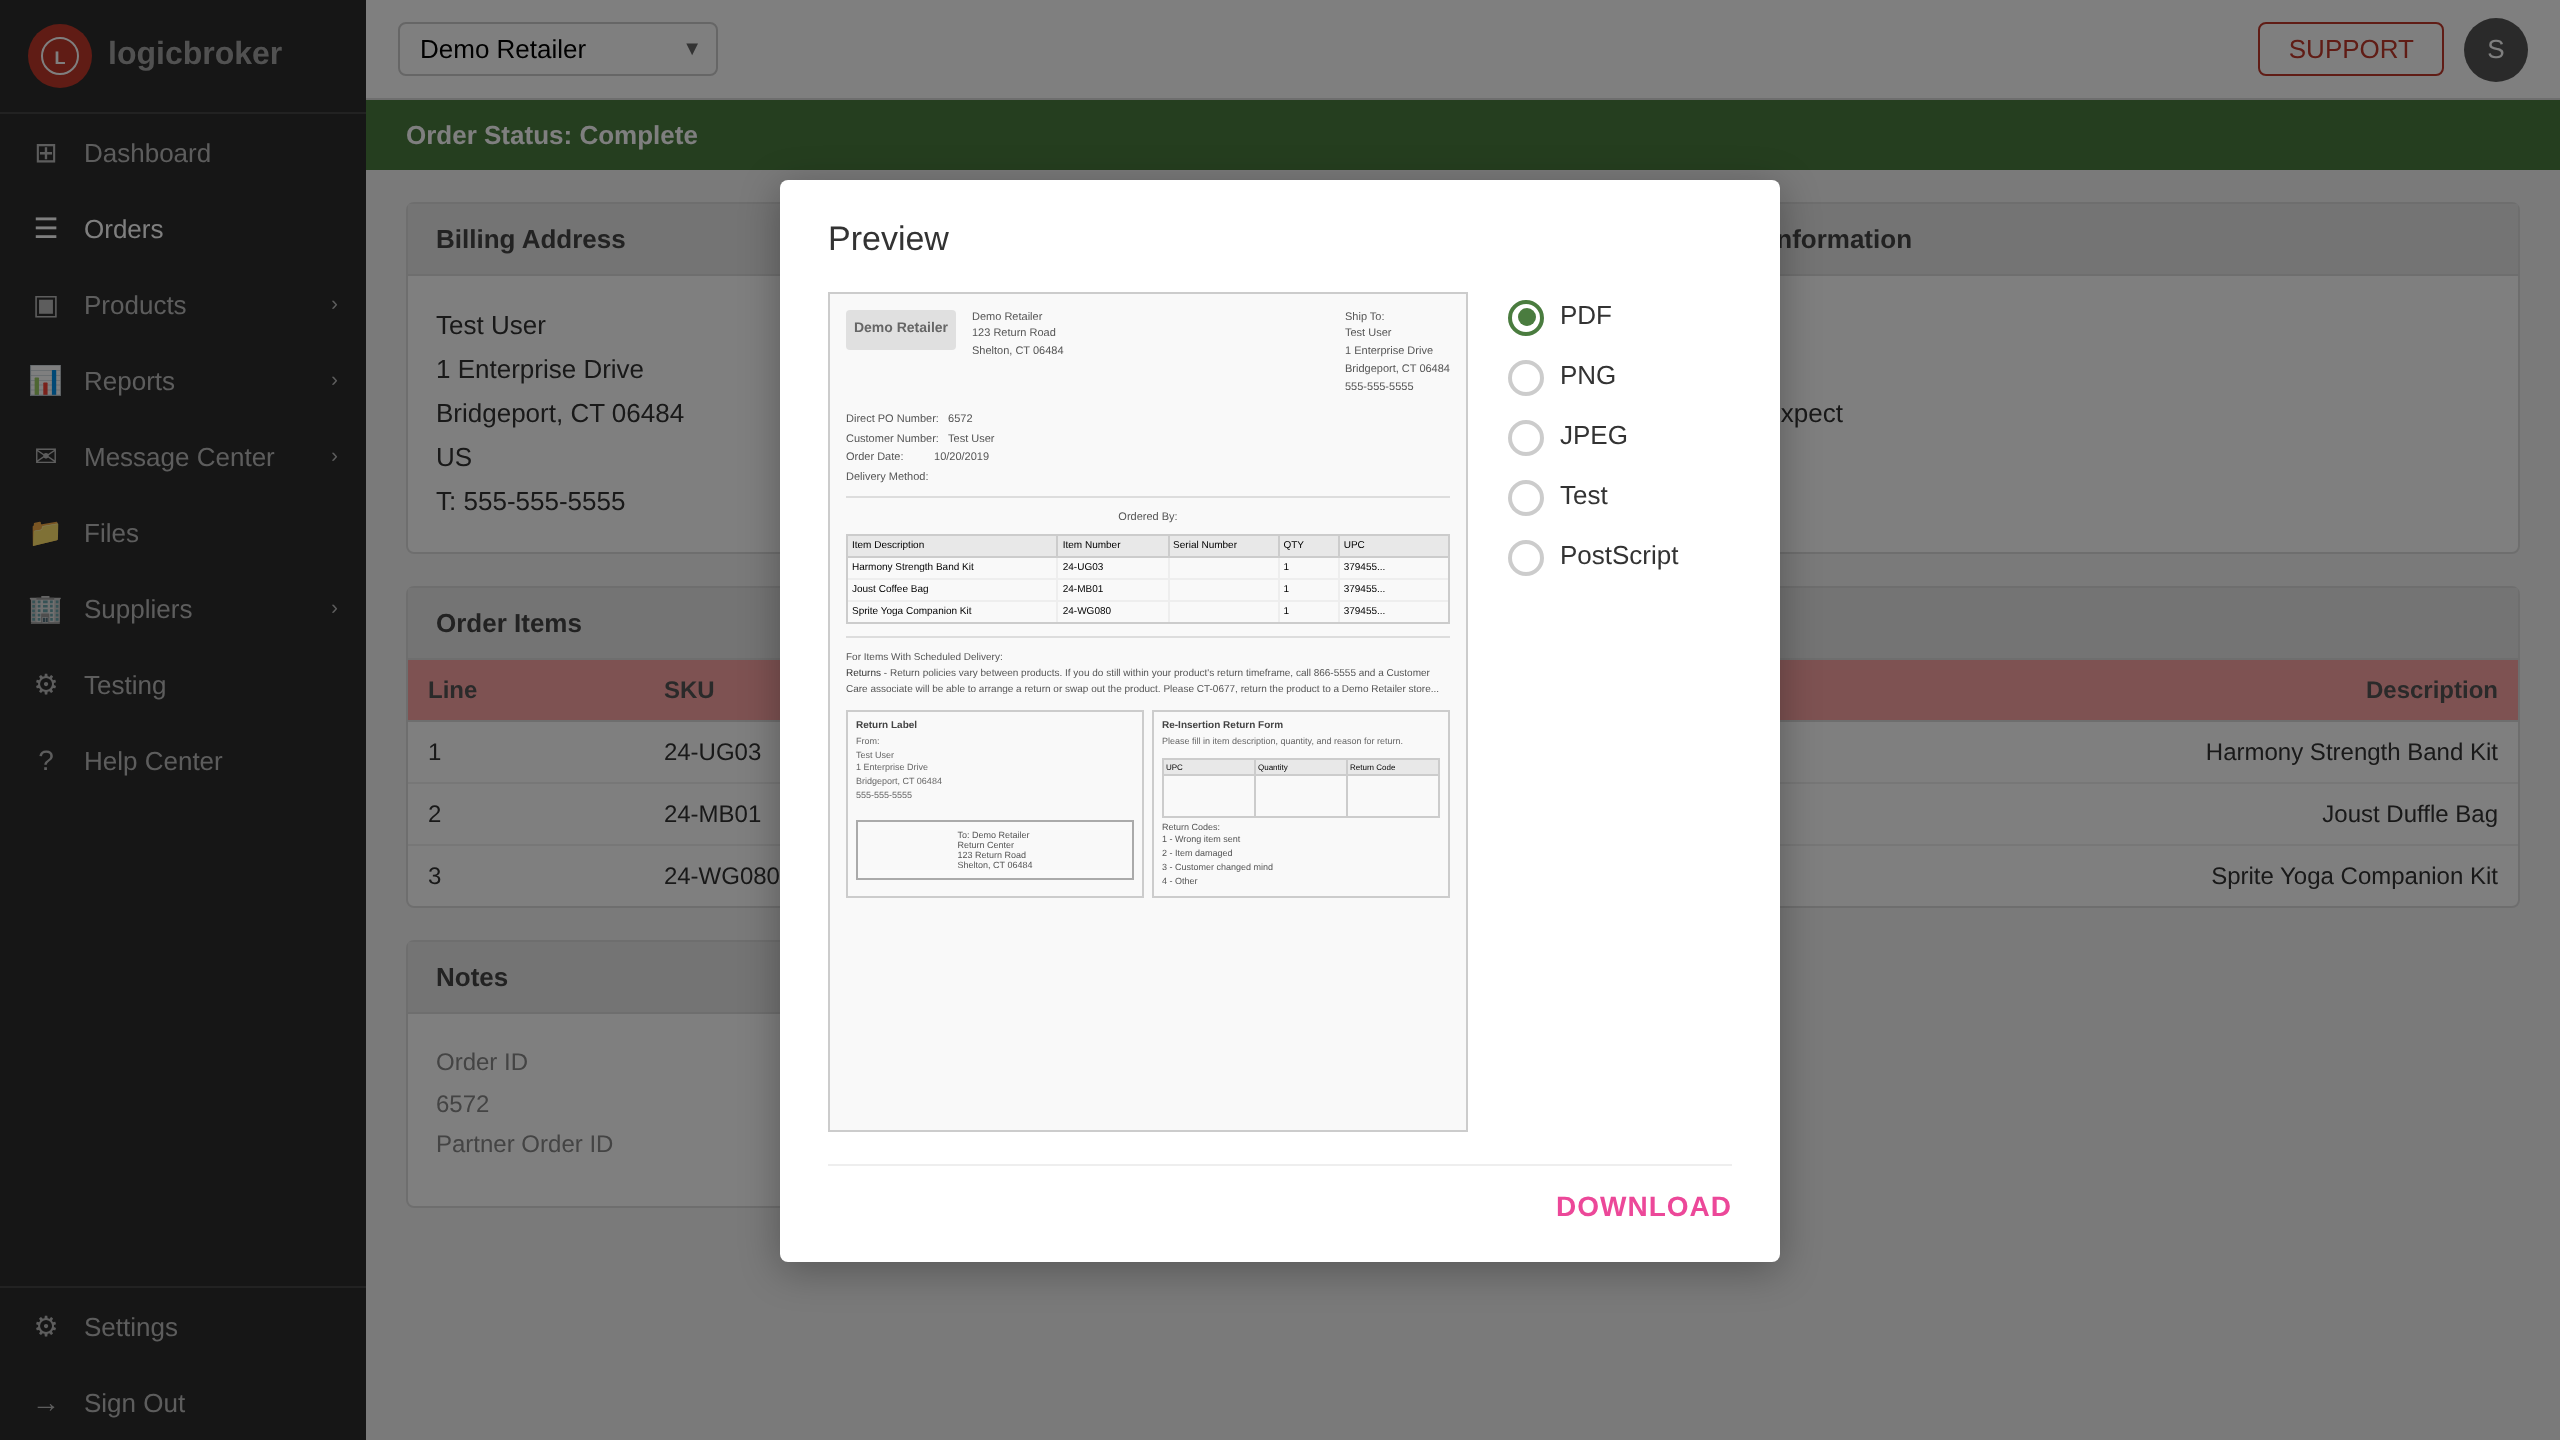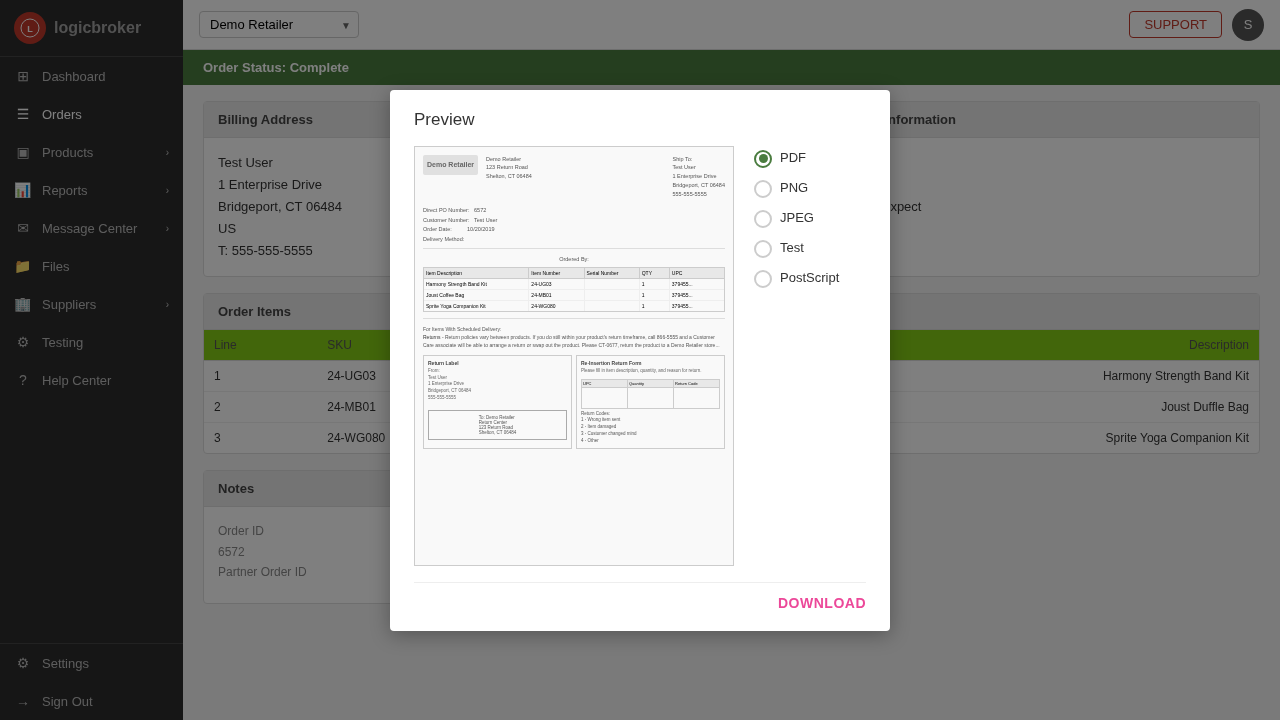--- a/index.html
+++ b/index.html
@@ -70,21 +70,21 @@
     .order-status-bar span { font-weight: bold; }
 
     .content-area { padding: 16px 20px; display: grid; grid-template-columns: 1fr 1fr; gap: 16px; }
     .section-card { background: white; border: 1px solid #ddd; border-radius: 4px; }
     .section-header { background: #e8e8e8; padding: 10px 14px; font-weight: bold; color: #444; font-size: 13px; border-bottom: 1px solid #ddd; }
     .section-body { padding: 14px; font-size: 13px; color: #333; line-height: 1.7; }
 
     
     .full-width { grid-column: 1 / -1; }
     .order-table { width: 100%; border-collapse: collapse; font-size: 12px; }
-    .order-table th { background: #84cc16; padding: 8px 10px; text-align: left; border-bottom: 1px solid #ddd; color: #555; font-weight: normal; }
+    .order-table th { background: #fca5a5; padding: 8px 10px; text-align: left; border-bottom: 1px solid #ddd; color: #555; font-weight: bold; }
     .order-table td { padding: 8px 10px; border-bottom: 1px solid #eee; color: #333; }
     .order-table tr:last-child td { border-bottom: none; }
 
     
     .modal-overlay {
       position: fixed; left: 0; top: 0; right: 0; bottom: 0;
       background: rgba(0,0,0,0.5); z-index: 100;
       display: flex; align-items: center; justify-content: center;
     }
     .modal {

